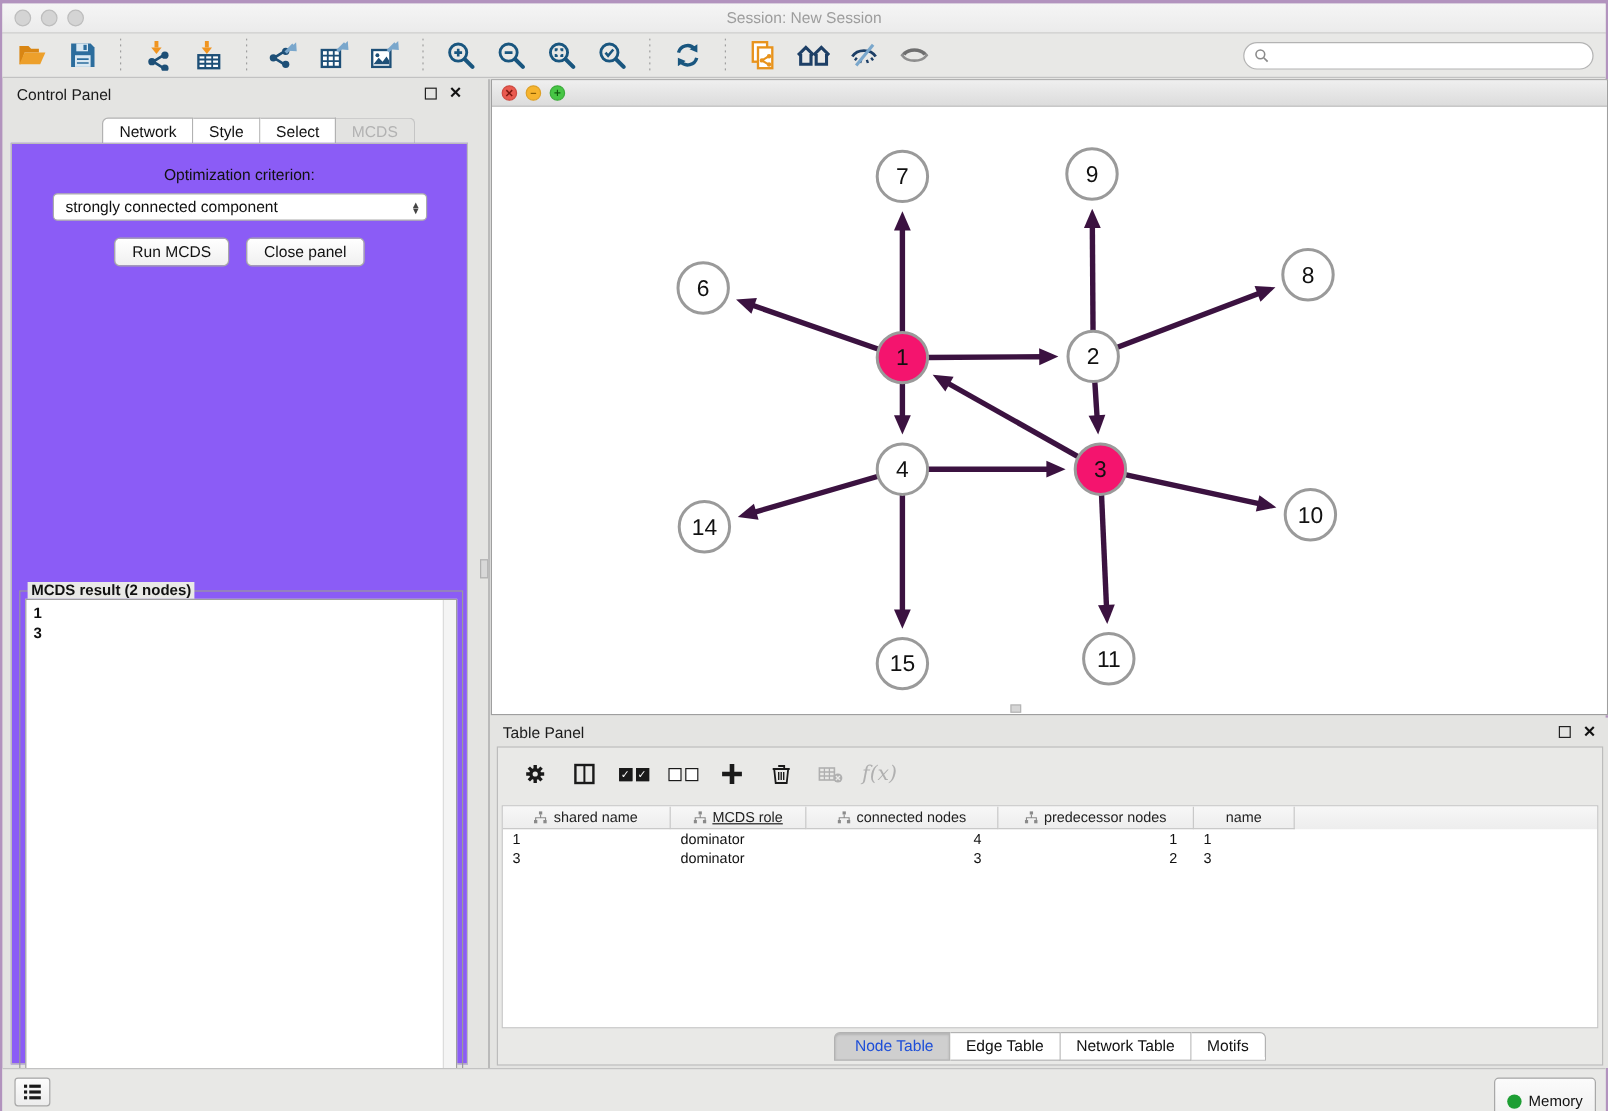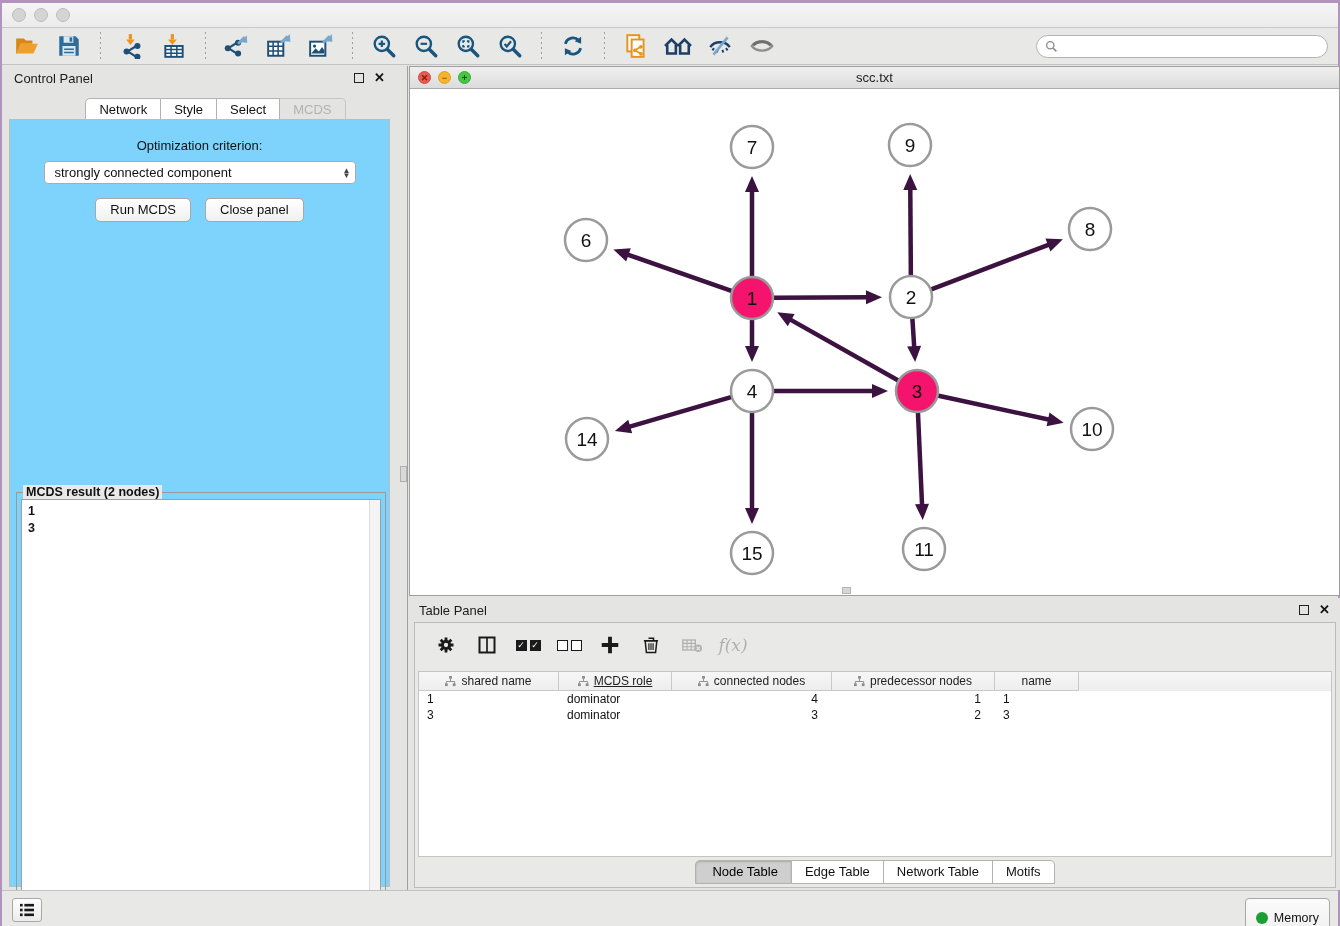--- a/index.html
+++ b/index.html
@@ -38,21 +38,21 @@
   .close-x { font-size:13px; font-weight:bold; color:#111; line-height:10px; }
 
   .tabstrip { display:flex; justify-content:center; }
   .tab { font-size:13px; color:#111; background:#fff; border:1px solid #b2b2b2; border-left:none;
          padding:3px 13px 4px; cursor:default; }
   .tab:first-child { border-left:1px solid #b2b2b2; border-radius:5px 0 0 0; }
   .tab:last-child { border-radius:0 5px 0 0; }
   .tab.active { background:#e3e3e1; color:#b2b2b2; border-color:#c5c5c5; }
   .cp-tabs { position:absolute; left:16px; top:32px; width:100%; }
   .cp-content { position:absolute; left:5px; top:53px; width:381px; height:768px;
-                background:#7dd3fc; border:1px solid #bcbcbc; }
+                background:#8b5cf6; border:1px solid #bcbcbc; }
   .opt-label { text-align:center; margin-top:18px; font-size:13px; color:#111; }
   .dropdown { margin:8px auto 0; width:312px; height:23px; background:#fff; border:1px solid #ababab;
               border-radius:4px; display:flex; align-items:center; padding:0 4px 0 10px; }
   .dropdown .val { font-size:13px; color:#111; flex:1; }
   .stepper { display:flex; flex-direction:column; align-items:center; line-height:5px; font-size:8px; color:#444; }
   .btnrow { display:flex; justify-content:center; gap:14px; margin-top:14px; }
   .pushbtn { background:linear-gradient(#ffffff,#f0f0f0); border:1px solid #a8a8a8; border-radius:5px;
              font-size:13px; color:#111; padding:3px 14px 4px; }
   .groupbox { position:absolute; left:6px; top:372px; width:370px; height:416px; border:1px solid #9a9a9a;font-weight:bold; }
   .groupbox .glabel { position:absolute; left:6px; top:-8px; background:#e9e9e7; padding:0 3px;
@@ -98,21 +98,21 @@
   .cb.checked { background:#1a1a1a; color:#fff; }
   .fx { font-family:"DejaVu Serif", serif; font-style:italic; font-size:17px; color:#b0b0b0; }
   .datatable { position:absolute; left:3px; top:48px; right:3px; bottom:30px; background:#fff;
                border:1px solid #c4c4c4; overflow:hidden; }
   .thead { display:flex; height:19px; background:linear-gradient(#f7f7f7,#ededed); }
   .th { display:flex; align-items:center; justify-content:center; gap:5px;
         border-right:1px solid #c9c9c9; border-bottom:1px solid #c9c9c9; font-size:12px; color:#222; }
   .trow { display:flex; height:16px; }
   .td { font-size:12px; color:#111; line-height:16px; overflow:hidden; }
   .tp-tabs { position:absolute; left:0; bottom:3px; width:100%; }
-  .tab.active-dark { background:#cfcfcf; color:#000000; border-color:#b2b2b2;
+  .tab.active-dark { background:#cfcfcf; color:#1d4ed8; border-color:#b2b2b2;
                      box-shadow:inset 0 1px 2px rgba(0,0,0,0.18);padding-left:16px; }
 
   
   .statusbar { position:absolute; left:0; top:887px; width:100%; height:36px; background:#e8e8e6;
                border-top:1px solid #c2c2c2; }
   .list-btn { position:absolute; left:10px; top:7px; width:30px; height:24px;
               background:linear-gradient(#fdfdfd,#ececec); border:1px solid #a8a8a8; border-radius:3px;
               display:flex; align-items:center; justify-content:center; }
   .memory-btn { position:absolute; right:8px; top:7px; height:40px; padding:0 10px;
                 background:linear-gradient(#fbfbfb,#eeeeee); border:1px solid #a8a8a8; border-radius:4px;
@@ -123,20 +123,21 @@
 <body>
 
 <div class="app">
 
   <div class="titlebar">
     <div class="lights">
       <div class="light"></div>
       <div class="light"></div>
       <div class="light"></div>
     </div>
+    <div class="win-title">Session: New Session</div>
   </div>
 
   <div class="toolbar">
     <div class="tbi">
       <svg width="26" height="26" viewBox="0 0 24 24">
           <path d="M2 5h7l2 2h6v3H6L3 19H2z" fill="#d98613"></path>
           <path d="M6 10h16l-4 9H2z" fill="#eda02b"></path>
         </svg>
     </div>
     <div class="tbi">
@@ -314,21 +315,20 @@
     <div class="split-handle"></div>
   </div>
 
   <div class="net-frame">
     <div class="net-titlebar">
       <div class="traffic">
         <div class="tl red">✕</div>
         <div class="tl yellow">−</div>
         <div class="tl green">＋</div>
       </div>
-      <div class="net-title">scc.txt</div>
     </div>
     <div class="canvas">
       <svg id="graph-svg" width="929" height="506">
           <line x1="342" y1="188" x2="342" y2="99" stroke="#3b1240" stroke-width="4.5"></line>
           <polygon points="342,87 349,103 335,103" fill="#3b1240"></polygon>
           <line x1="322.1752536154717" y1="202.07328138371903" x2="214.70545722693615" y2="164.52359348892952" stroke="#3b1240" stroke-width="4.5"></line>
           <polygon points="203.37703072149142,160.56546856534038 220.7905056008447,159.23471966861646 216.17269318999075,172.45121725830197" fill="#3b1240"></polygon>
           <line x1="362.99958468064904" y1="208.86792714037327" x2="460.00081086159" y2="208.25785653546168" stroke="#3b1240" stroke-width="4.5"></line>
           <polygon points="472.0005735362466,208.1823863299607 456.04491425658006,215.28287483084503 455.95686568349555,201.28315171041234" fill="#3b1240"></polygon>
           <line x1="342" y1="230" x2="342" y2="261" stroke="#3b1240" stroke-width="4.5"></line>

